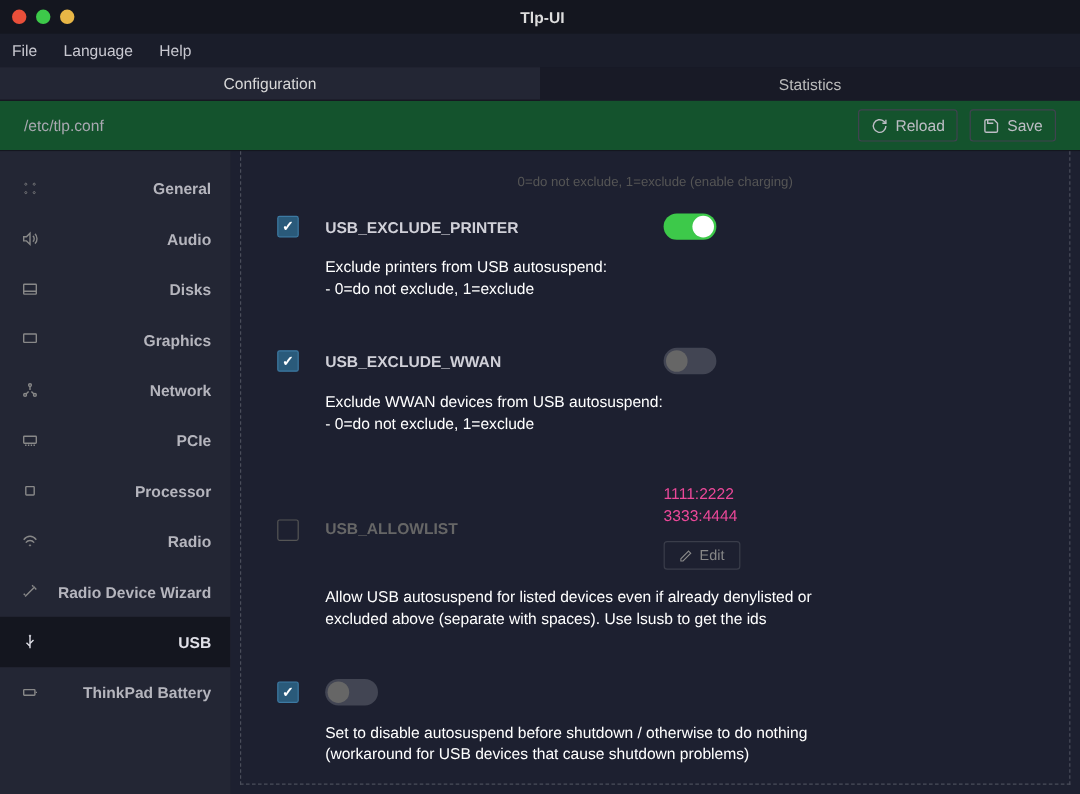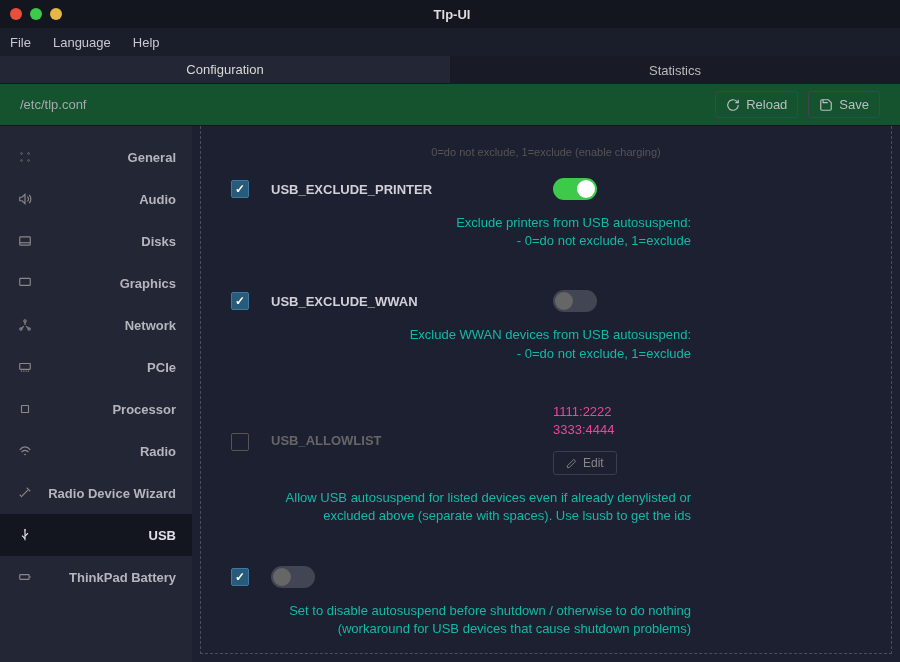--- a/index.html
+++ b/index.html
@@ -41,21 +41,21 @@
   .chk.checked { background: #2a5a7a; border-color: #3d7aa3; }
   .chk.checked::after { content: "✓"; color: #fff; font-size: 12px; font-weight: bold; }
   .opt-name { font-weight: bold; color: #d0d0d8; font-size: 13px; flex-shrink: 0; min-width: 260px; }
   .opt-name.disabled { color: #666; }
   
   .toggle { width: 44px; height: 22px; border-radius: 11px; background: #424553; position: relative; cursor: pointer; flex-shrink: 0; }
   .toggle .knob { width: 18px; height: 18px; border-radius: 50%; background: #666; position: absolute; top: 2px; left: 2px; }
   .toggle.on { background: #3dc94a; }
   .toggle.on .knob { background: #fff; left: 24px; }
   
-  .opt-desc { margin-left: 40px; font-size: 13px; color: #14b8a6; line-height: 1.4; max-width: 420px; text-align: right; }
+  .opt-desc { margin-left: 40px; font-size: 13px; color: #ffffff; line-height: 1.4; max-width: 420px; }
   
   .allow-values { font-size: 13px; color: #ec4899; line-height: 1.4; }
   .edit-btn { display: inline-flex; align-items: center; gap: 6px; margin-top: 12px; padding: 4px 12px; border: 1px solid #3a3d4a; border-radius: 3px; color: #888; font-size: 12px; cursor: pointer; }
   
   .truncated { text-align: center; color: #555; font-size: 11px; margin-bottom: 20px; white-space: nowrap; overflow: hidden; }
   
   svg { stroke: currentColor; fill: none; }
 </style>
 </head>
 <body>

